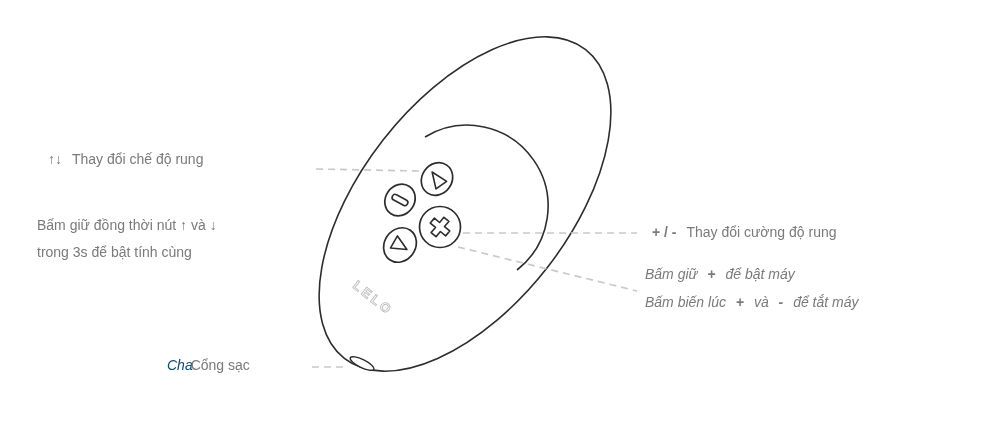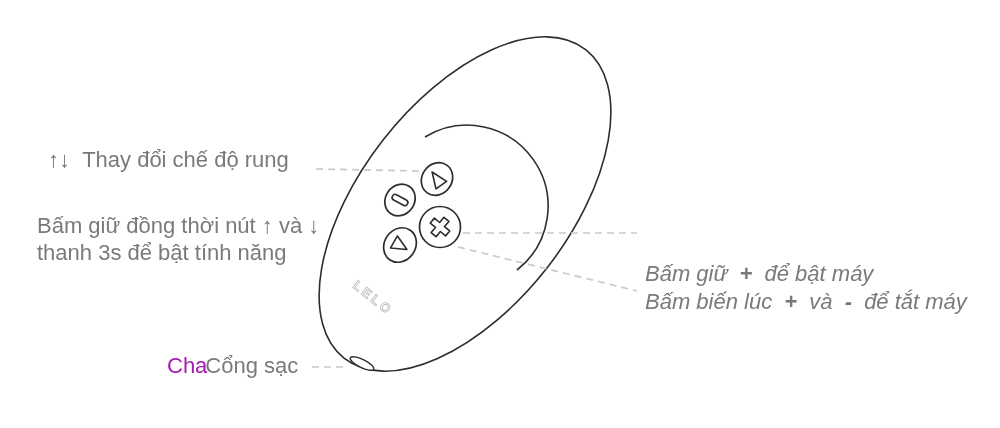--- a/index.html
+++ b/index.html
@@ -7,28 +7,28 @@
     position: relative;
     width: 1000px;
     height: 428px;
     background: #ffffff;
     overflow: hidden;
     font-family: "Liberation Sans", "DejaVu Sans", sans-serif;
   }
   .stage svg { position: absolute; left: 0; top: 0; }
   .ann {
     position: absolute;
-    font-size: 22px;
+    font-size: 14px;
     line-height: 27px;
     color: #7a7a7a;
     white-space: nowrap;
   }
   .ann .tok + .tok { margin-left: 6px; }
   .kb { font-weight: bold; }
-  .ghost { color: #a21caf; }
+  .ghost { color: #0c4a6e; font-style: italic; }
   .power { line-height: 28px; font-style: italic; }
 </style>
 </head>
 <body>
 
 <div class="stage">
 
   <svg width="1000" height="428" viewBox="0 0 1000 428">
 
     <ellipse cx="465" cy="204" rx="104" ry="196" transform="rotate(38 465 204)" fill="#ffffff" stroke="#2d2d2d" stroke-width="1.6"></ellipse>
@@ -58,27 +58,31 @@
     <text transform="translate(352,287) rotate(38)" font-family="Liberation Sans, DejaVu Sans, sans-serif" font-size="13" font-weight="bold" letter-spacing="3" fill="#ffffff" stroke="#bfbfbf" stroke-width="0.9">LELO</text>
   </svg>
 
   <div class="ann" style="left:48px; top:146px;">
     <span class="tok kb">↑↓</span>
     <span class="tok">Thay đổi chế độ rung</span>
   </div>
 
   <div class="ann" style="left:37px; top:212px;">
     <div>Bấm giữ đồng thời nút ↑ và ↓</div>
-    <div>thanh 3s để bật tính năng</div>
+    <div>trong 3s để bật tính cùng</div>
   </div>
 
   <div class="ann" style="left:167px; top:352px;">
     <span class="ghost">Cha</span><span style="margin-left:-2px;">Cổng sạc</span>
   </div>
 
+  <div class="ann" style="left:652px; top:219px;">
+    <span class="tok kb">+ / -</span>
+    <span class="tok">Thay đổi cường độ rung</span>
+  </div>
 
   <div class="ann power" style="left:645px; top:260px;">
     <div>
       <span class="tok">Bấm giữ</span>
       <span class="tok kb">+</span>
       <span class="tok">để bật máy</span>
     </div>
     <div>
       <span class="tok">Bấm biến lúc</span>
       <span class="tok kb">+</span>

